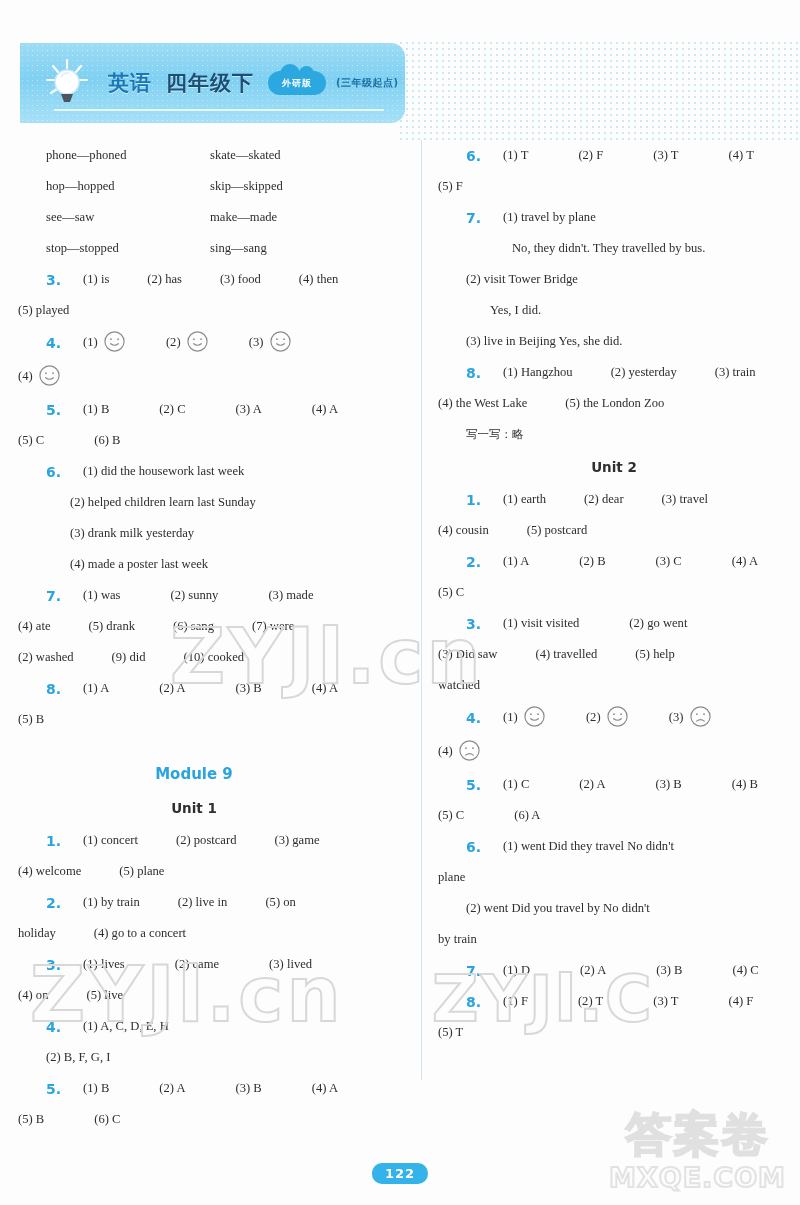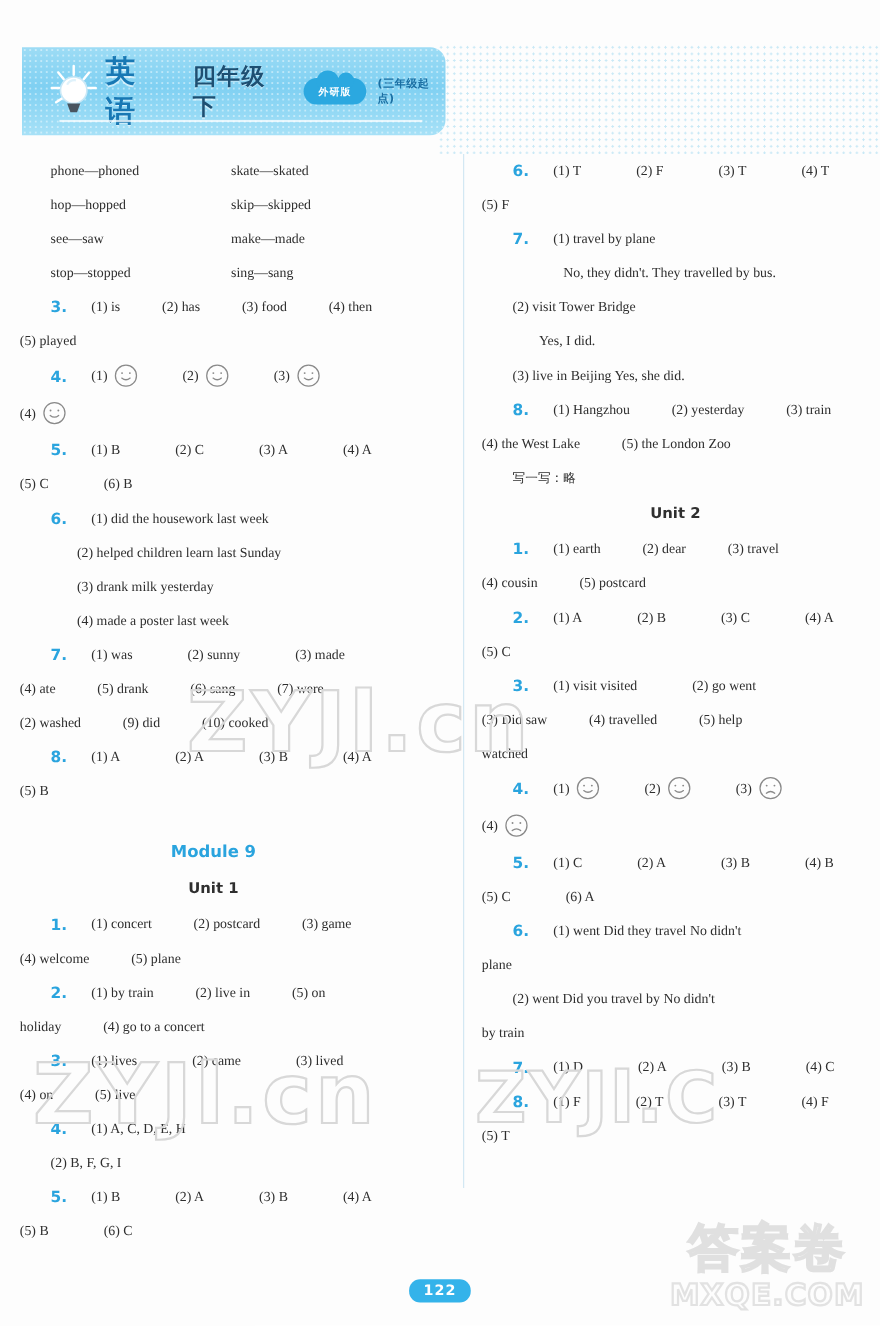--- a/index.html
+++ b/index.html
@@ -69,32 +69,32 @@
   }
 
   
   .bulb { position: relative; width: 50px; height: 52px; flex: none; }
   .bulb svg { display: block; }
 
   .subject {
     color: #1878b4;
     font-family: "DejaVu Sans", sans-serif;
     font-weight: bold;
-    font-size: 27px;
+    font-size: 21px;
     letter-spacing: 1px;
-    margin-left: 4px;
+    margin-left: 16px;
     text-shadow: 0 1px 0 rgba(255,255,255,0.6);
   }
   .grade {
     color: #1d4f72;
     font-family: Liberation Serif, serif;
     font-weight: bold;
     font-size: 21px;
     letter-spacing: 1px;
-    margin-left: 24px;
+    margin-left: 14px;
     text-shadow: 0 1px 0 rgba(255,255,255,0.5);
   }
   .cloud-badge {
     position: relative;
     margin-left: 14px;
     width: 58px;
     height: 24px;
     background: #2ba8e0;
     border-radius: 12px;
     display: flex;

